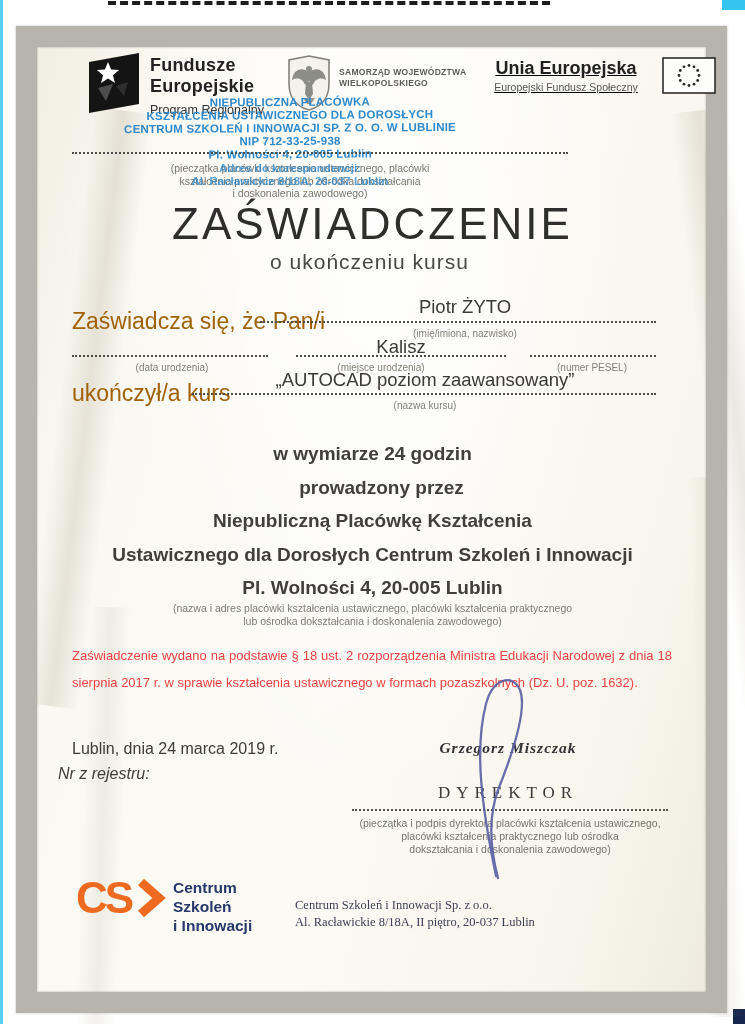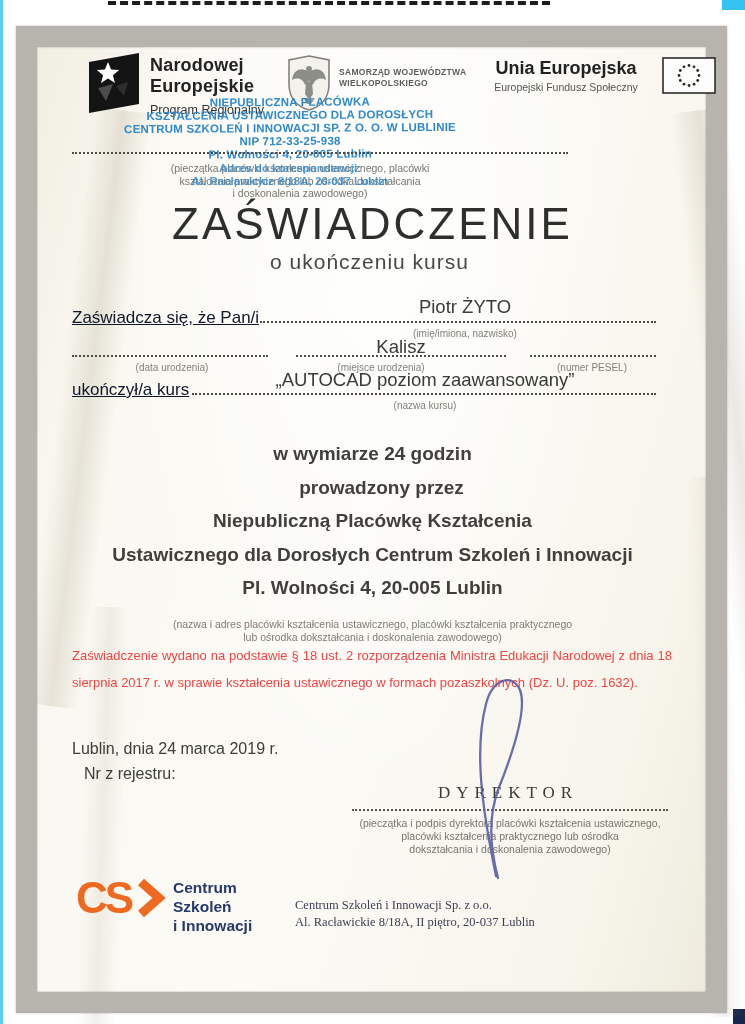--- a/index.html
+++ b/index.html
@@ -29,40 +29,40 @@
   .band-l{left:58px;top:60px;width:58px;height:600px;transform:rotate(7deg);transform-origin:top left;}
   .band-r{left:632px;top:60px;width:58px;height:600px;transform:rotate(-7deg);transform-origin:top right;}
   .band-l2{left:46px;top:560px;width:40px;height:420px;transform:rotate(2deg);opacity:.6;}
   .band-r2{left:660px;top:430px;width:40px;height:540px;transform:rotate(-2deg);opacity:.6;}
 
   
   .fe-text{left:150px;top:55px;color:#222;line-height:21px;}
   .fe-text .b{font-size:18px;font-weight:bold;letter-spacing:.2px;}
   .fe-text .s{font-size:12.5px;margin-top:3px;color:#333;}
   .crest-text{left:339px;top:67px;font-size:8.5px;font-weight:bold;color:#5c5c58;line-height:11px;letter-spacing:.3px;}
-  .ue-block{left:468px;top:58px;width:196px;text-align:center;}
+  .ue-block{left:468px;top:58px;width:196px;text-align:center;text-decoration:underline;}
   .ue-block .b{font-size:18px;font-weight:bold;color:#222;}
   .ue-block .s{font-size:10.5px;color:#55554f;margin-top:2px;}
 
   
   .stamp{left:40px;top:96px;width:500px;text-align:center;color:#2f89cc;font-weight:bold;
          font-size:11.5px;line-height:13px;letter-spacing:.2px;transform:rotate(-.4deg);}
   .stamp-overlap{left:40px;width:500px;text-align:center;color:#2f89cc;font-weight:bold;
          font-size:11.5px;opacity:.8;z-index:3;}
   .stamp-dots{left:72px;top:152px;width:496px;border-bottom:2px dotted #4c4c46;}
   .stamp-caption{left:85px;top:162px;width:430px;text-align:center;font-size:10.5px;
                  color:#76766e;line-height:12.5px;z-index:2;}
 
   
   .title{left:0;top:199px;width:745px;text-align:center;font-size:44px;color:#2e2e2c;
          letter-spacing:3px;font-weight:400;}
   .subtitle{left:0;top:250px;width:739px;text-align:center;font-size:21px;color:#484844;letter-spacing:1px;}
 
   
-  .flabel{font-size:17px;color:#0f172a;text-decoration:underline;}
+  .flabel{font-size:23px;color:#a16207;}
   .fvalue{font-size:18.5px;color:#3a3a36;text-align:center;}
   .dots{border-bottom:2px dotted #4c4c46;height:0;}
   .fcap{font-size:10px;color:#82827a;text-align:center;}
 
   
   .cline{left:0;width:745px;text-align:center;color:#403f3b;font-weight:bold;}
   .ccap{left:0;width:745px;text-align:center;font-size:10.5px;color:#7c7c74;line-height:13px;}
 
   .legal{left:72px;top:642px;width:600px;font-size:13px;color:#ef4444;line-height:27px;text-align:justify;}
 
@@ -100,21 +100,21 @@
   </div>
   <div class="abs frame"></div>
 
   <svg class="abs" style="left:86px;top:52px;" width="56" height="62" viewBox="0 0 56 62">
     <polygon points="3,10 53,1 53,52 3,61" fill="#141414"></polygon>
     <polygon points="22,10 25.1,17.6 33.2,18 26.9,23.2 29,31 22,26.6 15,31 17.1,23.2 10.8,18 18.9,17.6" fill="#ffffff"></polygon>
     <polygon points="12,36 27,32 20,49" fill="#4c4c4c"></polygon>
     <polygon points="30,34 42,30 38,44" fill="#2e2e2e"></polygon>
   </svg>
   <div class="abs fe-text">
-    <div class="b">Narodowej</div>
+    <div class="b">Fundusze</div>
     <div class="b">Europejskie</div>
     <div class="s">Program Regionalny</div>
   </div>
 
   <svg class="abs" style="left:287px;top:54px;" width="44" height="58" viewBox="0 0 44 58">
     <path d="M22,2 L42,6 L42,30 C42,45 33,53 22,56 C11,53 2,45 2,30 L2,6 Z" fill="#f4f2ec" stroke="#82817c" stroke-width="1.6"></path>
     <circle cx="22" cy="15" r="3" fill="#8d8d88"></circle>
     <path d="M22,18 C14,12 6,16 5,26 C11,23 16,25 18,31 L22,27 L26,31 C28,25 33,23 39,26 C38,16 30,12 22,18 Z" fill="#8d8d88"></path>
     <path d="M19,28 L25,28 L26,40 L22,46 L18,40 Z" fill="#8d8d88"></path>
     <path d="M16,44 L28,44 L24,50 L20,50 Z" fill="#9a9a94"></path>
@@ -181,30 +181,31 @@
   <div class="abs flabel" style="left:72px;top:380px;">ukończył/a kurs</div>
   <div class="abs dots" style="left:192px;top:393px;width:464px;"></div>
   <div class="abs fvalue" style="left:240px;top:369px;width:370px;">„AUTOCAD poziom zaawansowany”</div>
   <div class="abs fcap" style="left:345px;top:400px;width:160px;">(nazwa kursu)</div>
 
   <div class="abs cline" style="top:443px;font-size:19px;">w wymiarze 24 godzin</div>
   <div class="abs cline" style="top:477px;font-size:19px;padding-left:9px;">prowadzony przez</div>
   <div class="abs cline" style="top:510px;font-size:19px;">Niepubliczną Placówkę Kształcenia</div>
   <div class="abs cline" style="top:544px;font-size:19px;">Ustawicznego dla Dorosłych Centrum Szkoleń i Innowacji</div>
   <div class="abs cline" style="top:577px;font-size:19px;">Pl. Wolności 4, 20-005 Lublin</div>
-  <div class="abs ccap" style="top:602px;margin-top:16px;">
+  <div class="abs ccap" style="top:602px;">
     <div>(nazwa i adres placówki kształcenia ustawicznego, placówki kształcenia praktycznego</div>
     <div>lub ośrodka dokształcania i doskonalenia zawodowego)</div>
   </div>
 
   <div class="abs legal">Zaświadczenie wydano na podstawie § 18 ust. 2 rozporządzenia Ministra Edukacji Narodowej z dnia 18 sierpnia 2017 r. w sprawie kształcenia ustawicznego w formach pozaszkolnych (Dz. U. poz. 1632).</div>
 
   <div class="abs footleft" style="left:72px;top:740px;">Lublin, dnia 24 marca 2019  r.</div>
-  <div class="abs footleft" style="left:84px;top:765px;">Nr z rejestru:</div>
-
+  <div class="abs footleft" style="left:58px;top:765px;font-style:italic;">Nr z rejestru:</div>
+
+  <div class="abs director-name">Grzegorz Miszczak</div>
   <div class="abs director-title">DYREKTOR</div>
   <div class="abs sig-dots"></div>
   <div class="abs sig-caption">
     <div>(pieczątka i podpis dyrektora placówki kształcenia ustawicznego,</div>
     <div>placówki kształcenia praktycznego lub ośrodka</div>
     <div>dokształcania i doskonalenia zawodowego)</div>
   </div>
 
   <svg class="abs sig-svg" width="110" height="218" viewBox="0 0 110 218">
     <path d="M55,212 C47,182 45,152 55,124 C71,84 84,42 77,24 C69,6 49,14 43,38 C31,84 39,142 53,210" fill="none" stroke="#585da3" stroke-width="2.3" stroke-linecap="round" opacity=".9"></path>

